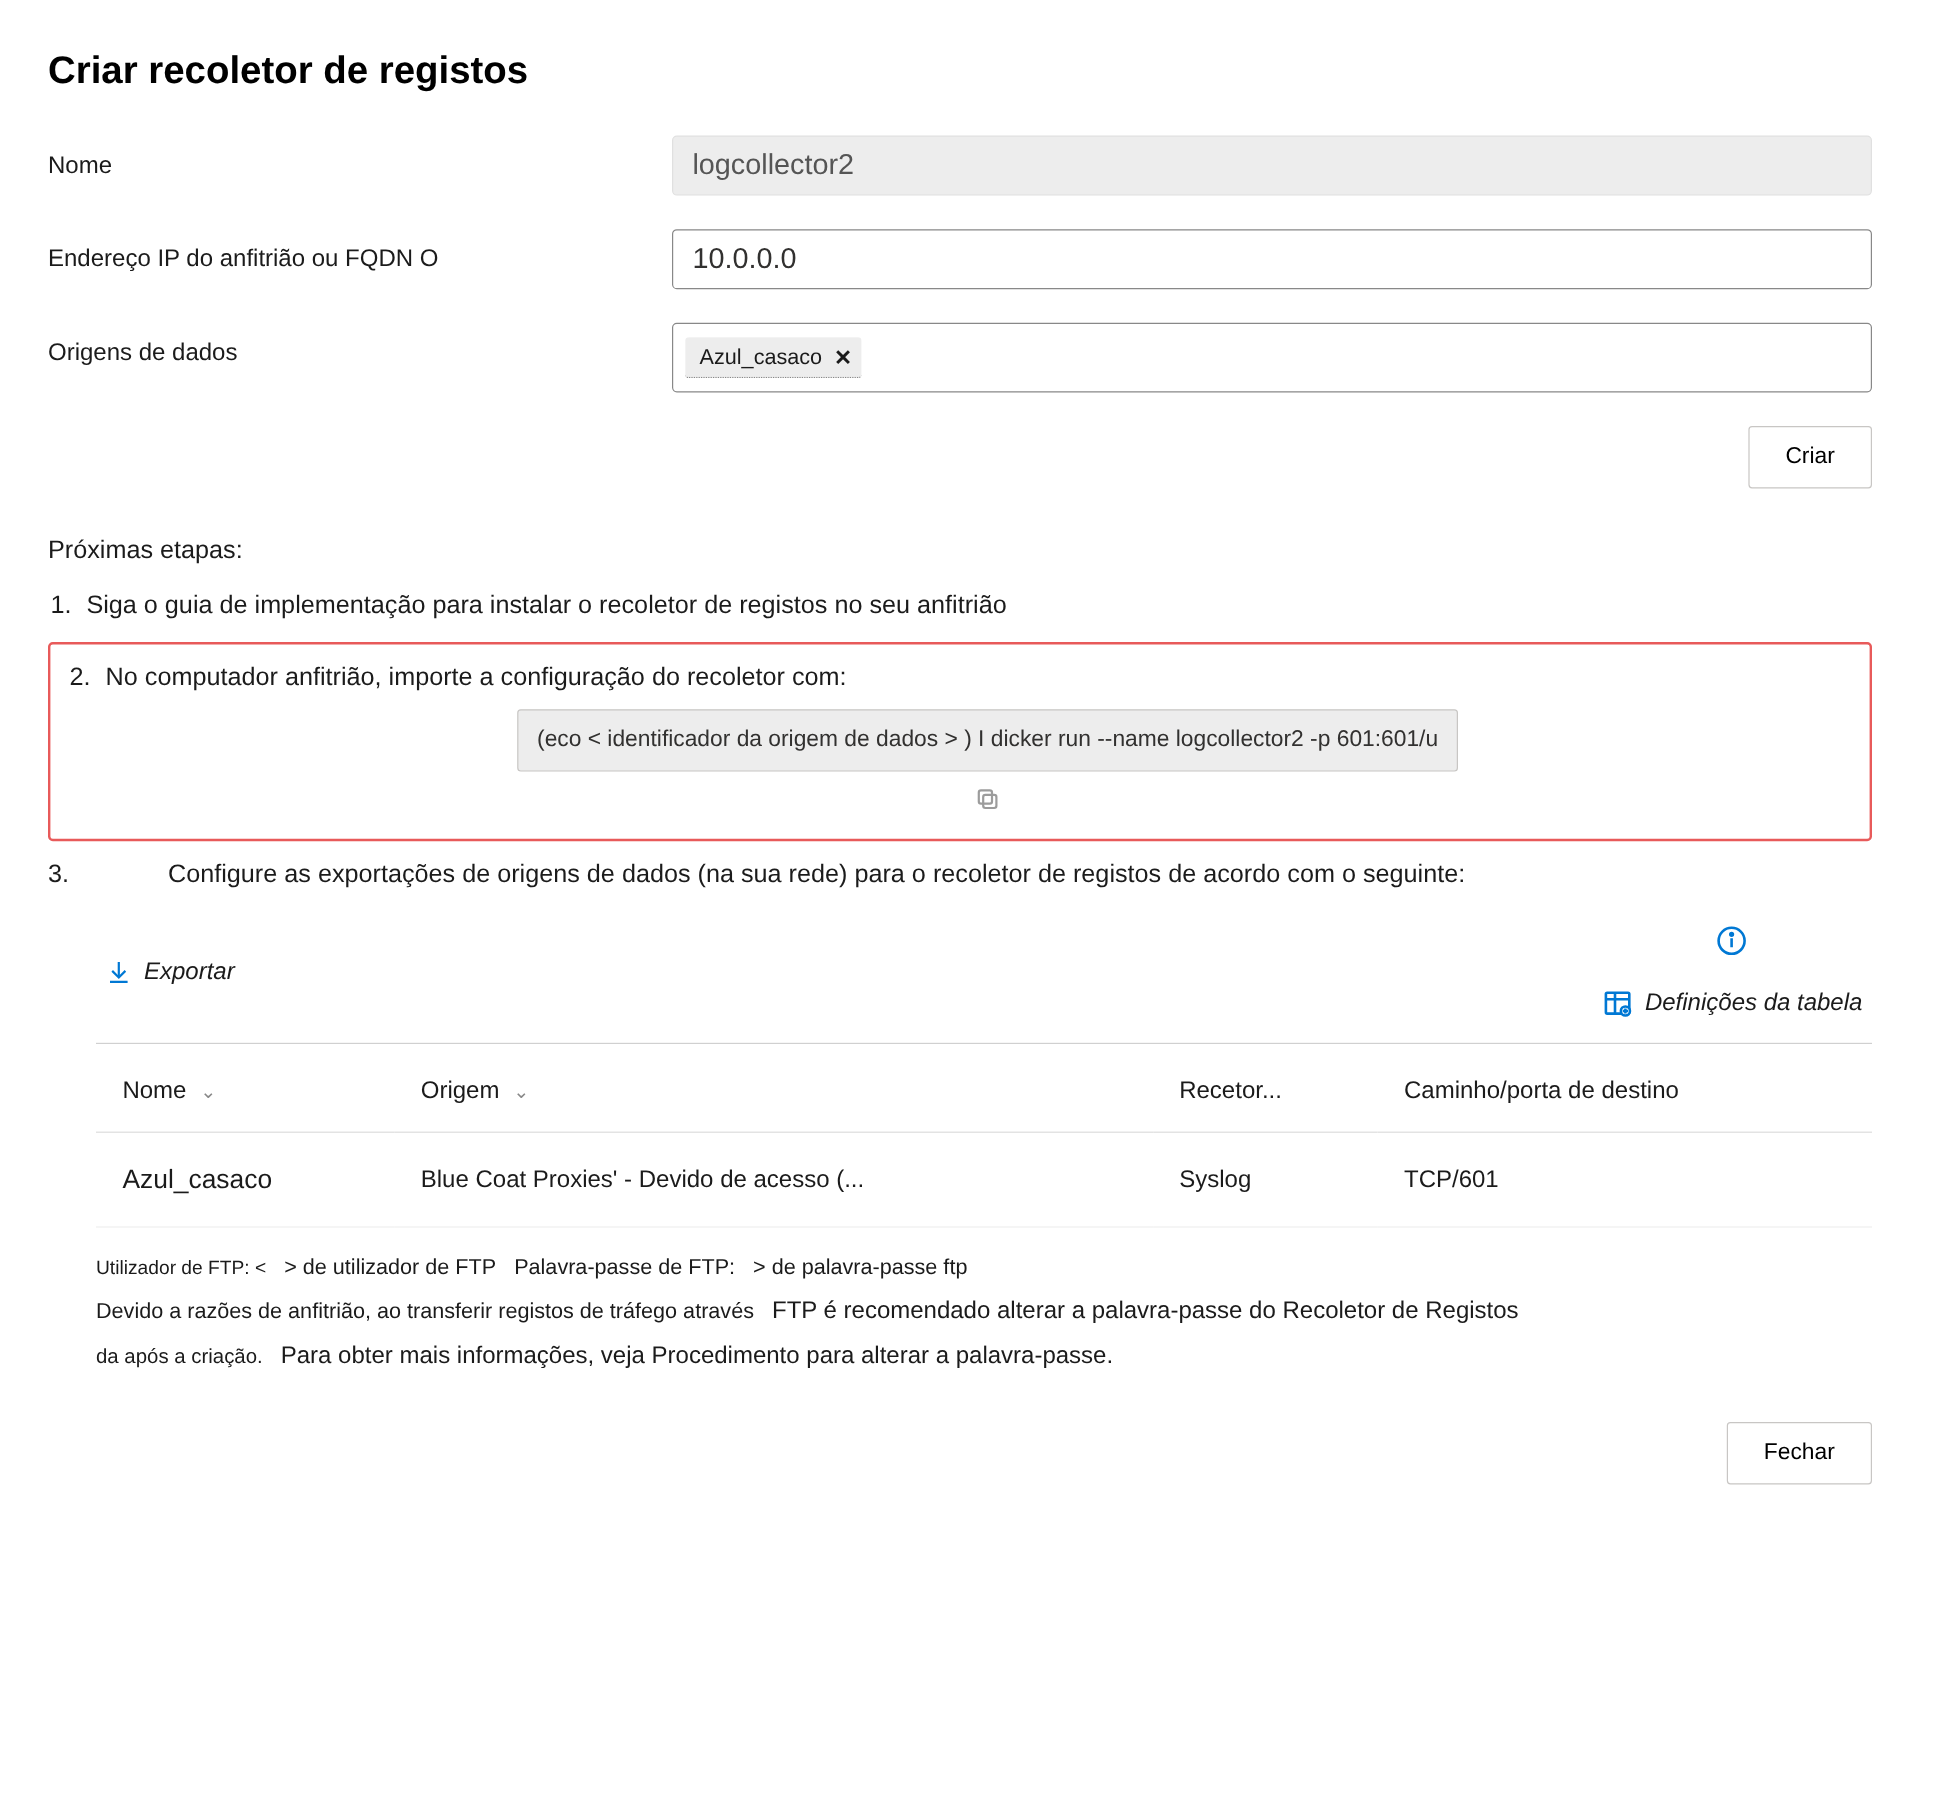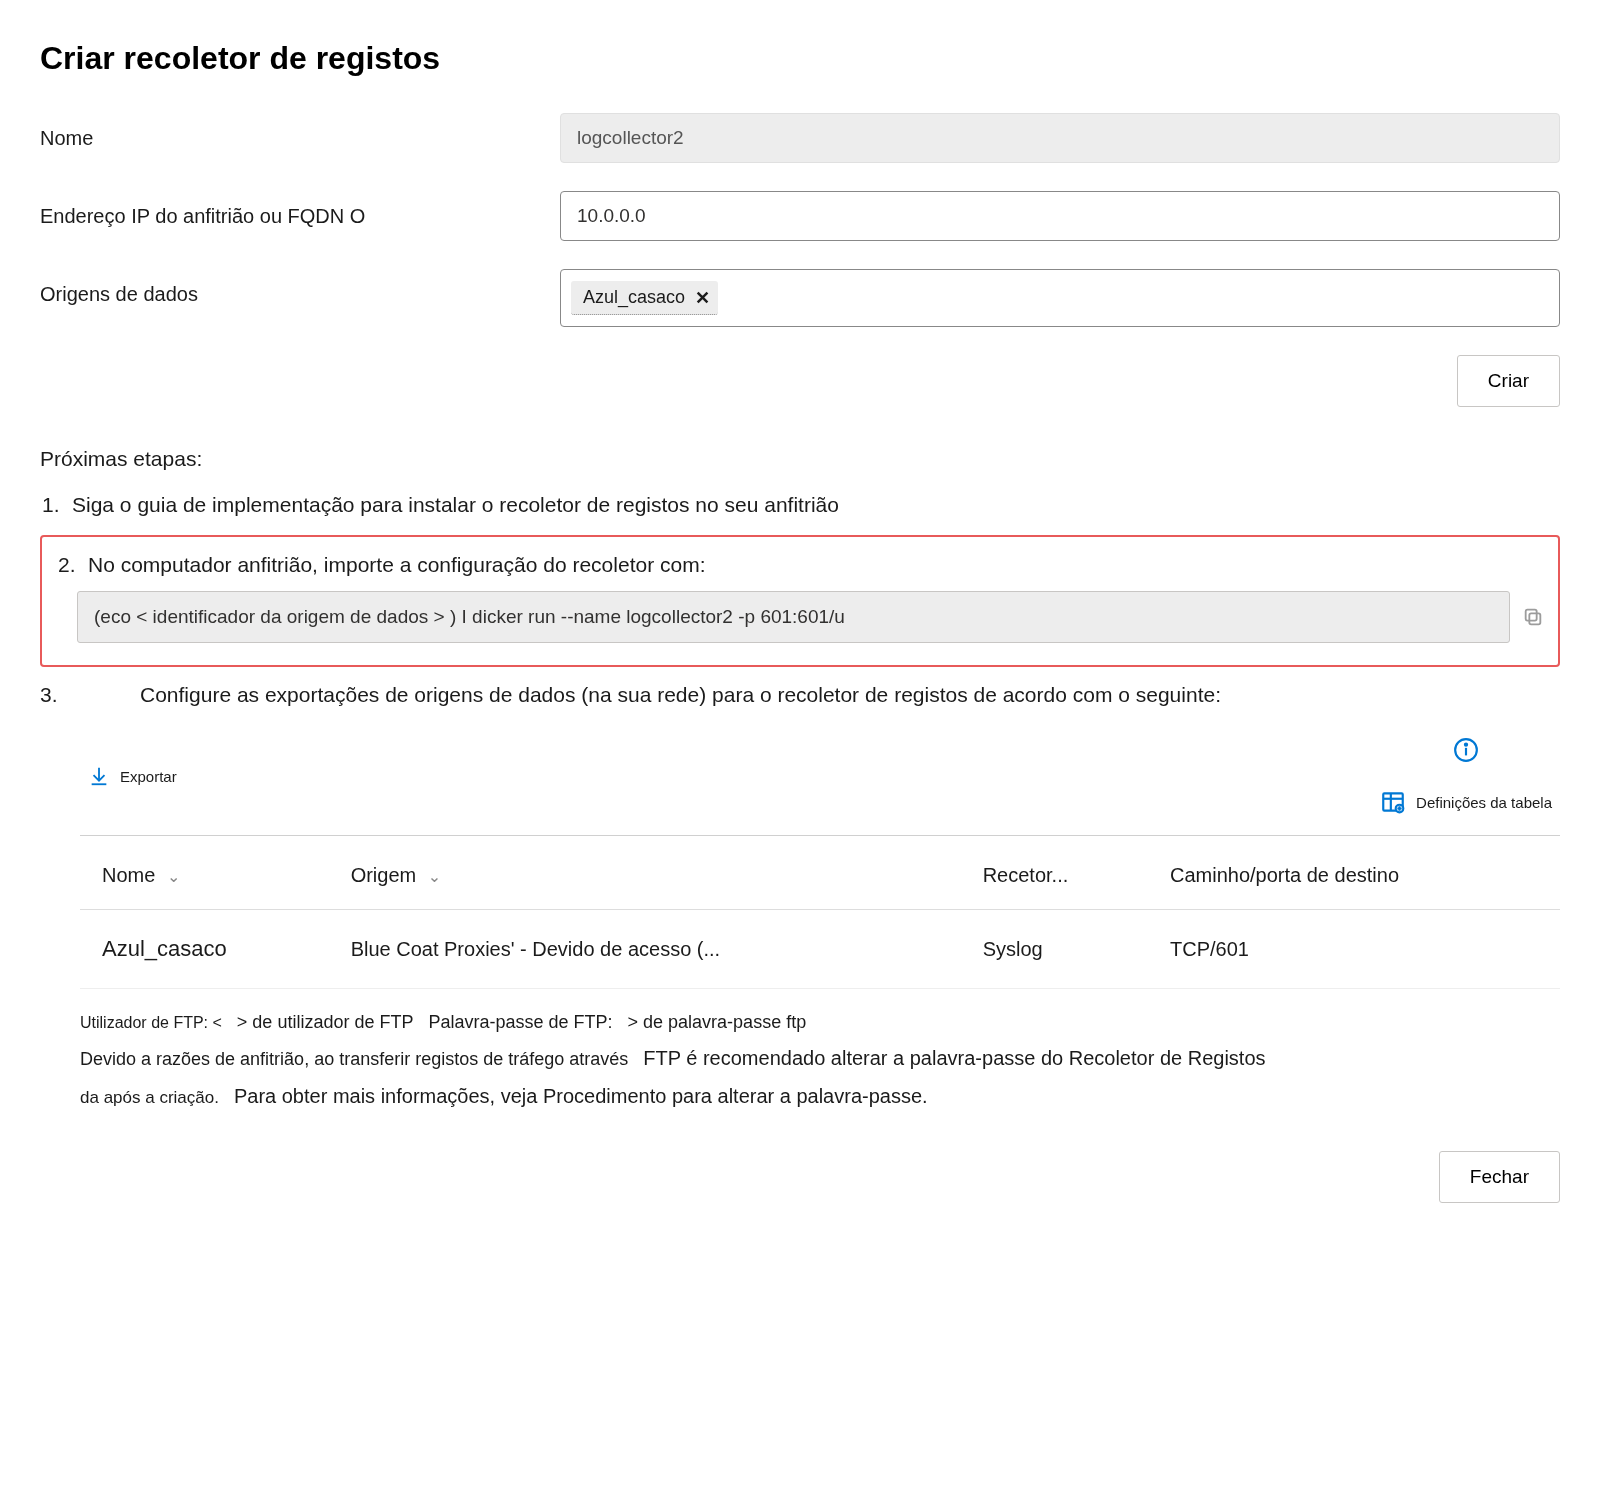--- a/index.html
+++ b/index.html
@@ -28,21 +28,21 @@
     font-size: 20px;
     color: #1b1b1b;
     flex-shrink: 0;
   }
   .input-text {
     flex: 1;
     height: 50px;
     border: 1px solid #888;
     border-radius: 4px;
     padding: 0 16px;
-    font-size: 19px;
+    font-size: 24px;
     background: #fff;
     color: #323130;
   }
   .input-text.disabled {
     background: #ededed;
     border: 1px solid #e0e0e0;
     color: #555;
   }
   .chip-input {
     flex: 1;
@@ -104,21 +104,22 @@
     border: 2px solid #e85a5a;
     border-radius: 4px;
     padding: 16px 14px 22px 14px;
     margin-bottom: 6px;
   }
   .highlight-box .step { margin-bottom: 14px; }
   .code-row {
     display: flex;
     align-items: center;
     gap: 12px;
-    margin-left: 21px;
+    margin-left: 46px;
+    flex-direction: column;
   }
   .code-box {
     flex: 1;
     background: #ededed;
     border: 1px solid #c8c6c4;
     border-radius: 3px;
     padding: 14px 16px;
     font-size: 19px;
     color: #323130;
   }
@@ -149,23 +150,24 @@
   .toolbar-left, .toolbar-right {
     display: flex;
     align-items: center;
     gap: 14px;
   }
   .toolbar-right { gap: 26px; flex-direction: column; }
   .tool-link {
     display: inline-flex;
     align-items: center;
     gap: 10px;
-    font-size: 15px;
+    font-size: 20px;
     color: #1b1b1b;
     cursor: pointer;
+    font-style: italic;
   }
   .icon-blue { color: #0078d4; }
   table.data {
     width: calc(100% - 10px);
     margin-left: 10px;
     border-collapse: collapse;
   }
   table.data thead th {
     text-align: left;
     font-weight: 400;

